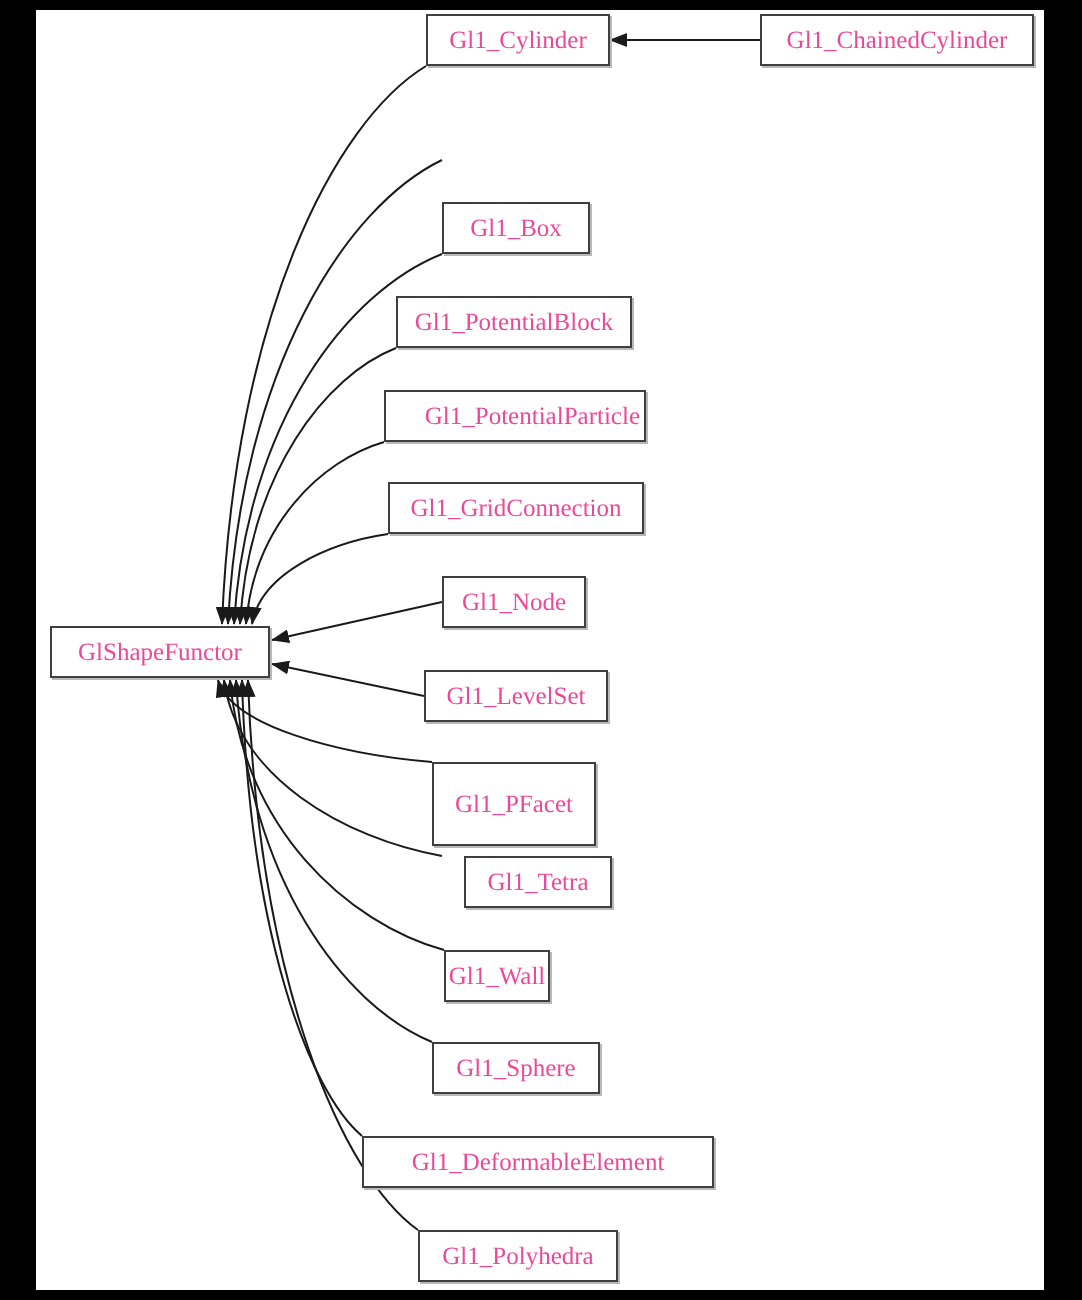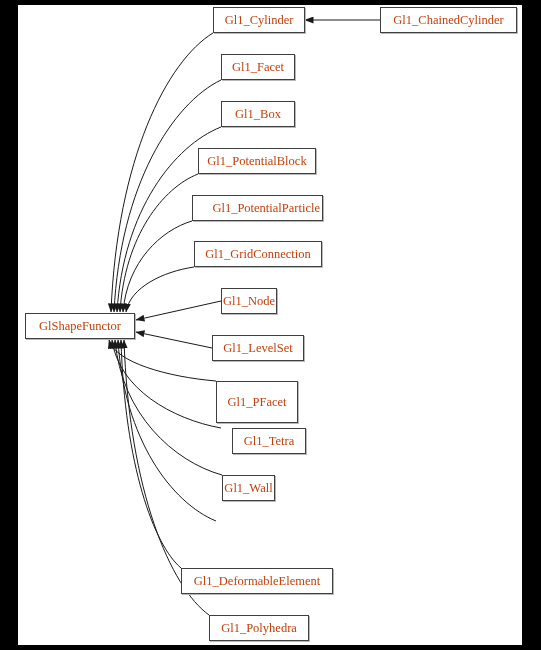--- a/index.html
+++ b/index.html
@@ -34,21 +34,21 @@
     position: absolute;
     box-sizing: border-box;
     background: #ffffff;
     border: 1px solid #3f3f3f;
     box-shadow: 1px 1px 0 0 #b8b8b8;
     display: flex;
     align-items: center;
     justify-content: center;
     font-family: "Liberation Serif", "DejaVu Serif", serif;
     font-size: 12.5px;
-    color: #c2410c;
+    color: #ec4899;
     line-height: 1;
     white-space: nowrap;
     cursor: pointer;
   }
   .node-label {
     display: block;
     padding: 0 2px;
   }
 </style>
 </head>
@@ -82,51 +82,51 @@
         </g>
     </svg>
 
     <div class="node-box" style="left: 7px; top: 308px; width: 110px; height: 26px;">
       <span class="node-label">GlShapeFunctor</span>
     </div>
 
     <div class="node-box" style="left: 195px; top: 2px; width: 92px; height: 26px;">
       <span class="node-label">Gl1_Cylinder</span>
     </div>
-    <div class="node-box" style="left: 203px; top: 49px; width: 74px; height: 26px;">
-      <span class="node-label">Gl1_Facet</span>
-    </div>
     <div class="node-box" style="left: 203px; top: 96px; width: 74px; height: 26px;">
       <span class="node-label">Gl1_Box</span>
     </div>
     <div class="node-box" style="left: 180px; top: 143px; width: 118px; height: 26px;">
       <span class="node-label">Gl1_PotentialBlock</span>
     </div>
     <div class="node-box" style="left: 174px; top: 190px; width: 131px; height: 26px; justify-content: flex-end;">
       <span class="node-label">Gl1_PotentialParticle</span>
     </div>
     <div class="node-box" style="left: 176px; top: 236px; width: 128px; height: 26px;">
       <span class="node-label">Gl1_GridConnection</span>
     </div>
-    <div class="node-box" style="left: 203px; top: 283px; width: 56px; height: 26px;">
+    <div class="node-box" style="left: 203px; top: 283px; width: 72px; height: 26px;">
       <span class="node-label">Gl1_Node</span>
     </div>
     <div class="node-box" style="left: 194px; top: 330px; width: 92px; height: 26px;">
       <span class="node-label">Gl1_LevelSet</span>
     </div>
     <div class="node-box" style="left: 198px; top: 376px; width: 82px; height: 42px;">
       <span class="node-label">Gl1_PFacet</span>
     </div>
     <div class="node-box" style="left: 214px; top: 423px; width: 74px; height: 26px;">
       <span class="node-label">Gl1_Tetra</span>
     </div>
     <div class="node-box" style="left: 204px; top: 470px; width: 53px; height: 26px;">
       <span class="node-label">Gl1_Wall</span>
     </div>
-    <div class="node-box" style="left: 163px; top: 563px; width: 152px; height: 26px;">
+    <div class="node-box" style="left: 198px; top: 516px; width: 84px; height: 26px;">
+      <span class="node-label">Gl1_Sphere</span>
+    </div>
+    <div class="node-box" style="left: 163px; top: 563px; width: 176px; height: 26px;">
       <span class="node-label">Gl1_DeformableElement</span>
     </div>
     <div class="node-box" style="left: 191px; top: 610px; width: 100px; height: 26px;">
       <span class="node-label">Gl1_Polyhedra</span>
     </div>
 
     <div class="node-box" style="left: 362px; top: 2px; width: 137px; height: 26px;">
       <span class="node-label">Gl1_ChainedCylinder</span>
     </div>
 

